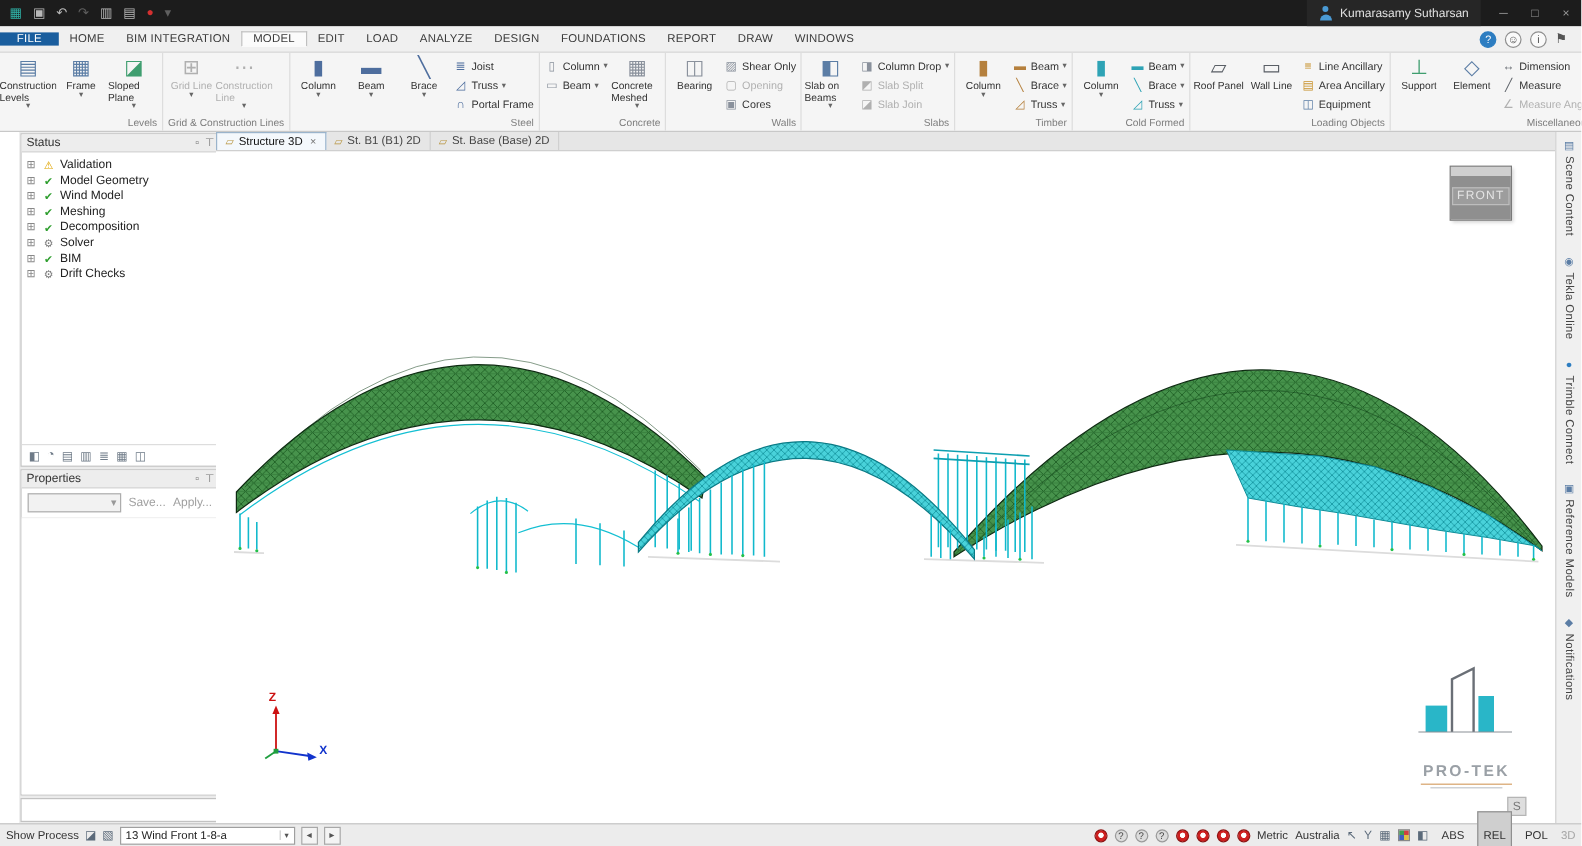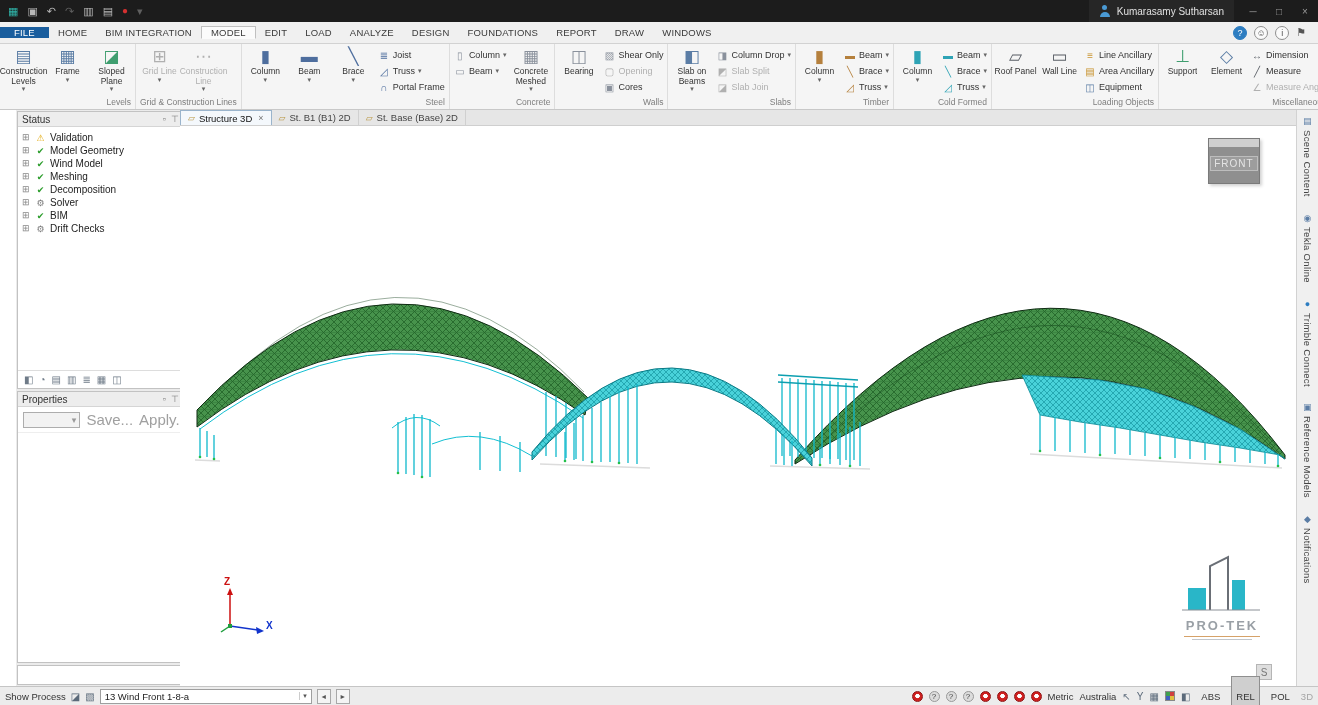--- a/index.html
+++ b/index.html
@@ -32,21 +32,21 @@
 .circ.blue{background:#2d7dc1;border-color:#2d7dc1;color:#fff}
 .flat-ic{font-size:11px;color:#555}
 
 
 .ribbon{position:absolute;top:44px;left:0;right:0;height:66px;background:#f5f5f5;border-bottom:1px solid #c8c8c8;display:flex;align-items:stretch;overflow:hidden}
 .rgroup{display:flex;flex-direction:column;border-right:1px solid #ddd;padding:1px 2px 0}
 .ritems{flex:1;display:flex;align-items:stretch;gap:1px}
 .rglab{font-size:8.5px;color:#7d7d7d;text-align:right;padding:1px 2px 2px;white-space:nowrap}
 .rlg{width:43px;display:flex;flex-direction:column;align-items:center;justify-content:flex-start;padding-top:2px;cursor:default}
 .ric{font-size:17px;line-height:20px;height:20px}
-.rtxt{font-size:8.5px;line-height:1.12;text-align:center;color:#333;max-height:20px;overflow:hidden}
+.rtxt{font-size:8.5px;line-height:1.12;text-align:left;color:#333;max-height:20px;overflow:hidden}
 .rarr{font-size:7px;color:#666;line-height:6px}
 .rsmcol{display:flex;flex-direction:column;justify-content:flex-start;padding-top:3px;gap:2px}
 .rsm{display:flex;align-items:center;gap:3px;font-size:9px;color:#333;height:14px;padding:0 2px;cursor:default;white-space:nowrap}
 .ricsm{font-size:10px;width:12px;text-align:center}
 .sarr{font-size:7px;color:#666}
 .dis,.dis .rtxt,.dis .ric,.dis .ricsm,.dis .rst{color:#b0b0b0 !important}
 .c-slate{color:#5b7da5}.c-blue{color:#4e6e9e}.c-gray{color:#8a919c}.c-green{color:#3f9e6f}
 .c-brown{color:#b5803d}.c-teal{color:#2ea3b5}.c-dark{color:#5a5f66}.c-orange{color:#c9932e}
 
 
@@ -59,57 +59,57 @@
 .hic{font-size:9px;color:#777}
 .tree{padding:4px 2px 0 4px;flex:1;overflow:hidden}
 .trow{display:flex;align-items:center;gap:4px;height:13px;font-size:10px;color:#222}
 .texp{font-size:9px;color:#888;width:9px;line-height:9px}
 .tst{font-size:9px;width:11px;text-align:center}
 .tst.warn{color:#e0a500}.tst.ok{color:#2e9e2e}.tst.gear{color:#7a7a7a}
 .ptools{height:18px;border-top:1px solid #ddd;display:flex;align-items:center;gap:6px;padding:0 6px}
 .pti{font-size:10px;color:#6f7b88}
 .prow{display:flex;align-items:center;gap:6px;padding:4px 5px;border-bottom:1px solid #eee}
 .pselect{width:78px;height:16px;border:1px solid #adadad;background:#f2f2f2;color:#999;font-size:9px;display:flex;align-items:center;justify-content:flex-end;padding:0 3px}
-.plink{font-size:15px;color:#a0a0a0}
+.plink{font-size:10px;color:#a0a0a0}
 .pbody{flex:1;background:#fff}
 .leftfoot{height:20px;margin-top:2px;background:#fff;border:1px solid #c2c2c2}
 
 
 .canvas{position:absolute;left:180px;top:110px;width:1116px;height:576px;background:#fff}
 .vtabs{height:16px;background:#e6e6e6;border-bottom:1px solid #cfcfcf;display:flex;align-items:stretch}
 .vtab{display:flex;align-items:center;gap:4px;padding:0 7px;font-size:9.5px;color:#444;border-right:1px solid #d0d0d0}
 .vtab.active{background:#f4f8fc;border:1px solid #9ab4cc;border-bottom:none;color:#111}
 .vtic{font-size:9px;color:#b8953f}
 .vtclose{font-size:9px;color:#777;margin-left:2px}
 .vwrap{position:relative;height:560px;overflow:hidden}
 .scene{position:absolute;inset:0;width:1116px;height:560px}
 .cols{stroke:#10b9cc;stroke-width:1.3;fill:none}
 .viewcube{position:absolute;right:36px;top:12px;width:52px;height:46px;background:linear-gradient(#cfcfcf 0 8px,#8f8f8f 8px);border:1px solid #7a7a7a;display:flex;align-items:flex-end;justify-content:center;box-shadow:2px 2px 3px rgba(0,0,0,.18)}
 .viewcube span{font-size:10px;color:#e4e4e4;letter-spacing:1px;margin-bottom:12px;border:1px solid #bdbdbd;padding:1px 3px;background:#9d9d9d}
 .axis{position:absolute;left:28px;bottom:44px;width:70px;height:64px}
 .axlbl{position:absolute;font-size:10px;font-weight:bold}
 .axz{left:36px;top:38px;color:#cc1111}
 .axx{left:78px;top:70px;color:#1133cc}
 .logo{position:absolute;right:24px;bottom:34px;width:100px;height:100px;text-align:center}
-.logo-txt{font-size:13px;font-weight:bold;color:#9aa0a6;letter-spacing:2px;margin-top:2px}
+.logo-txt{font-size:13px;font-weight:bold;color:#9aa0a6;letter-spacing:2px;margin-top:18px}
 .logo-line{height:1px;background:#c57a2a;margin:3px 12px 0;opacity:.7}
 .logo-line2{height:1px;background:#c3c6ca;margin:2px 20px 0}
 .sbadge{position:absolute;right:24px;bottom:6px;width:16px;height:16px;background:#dedede;border:1px solid #b5b5b5;display:flex;align-items:center;justify-content:center;font-size:10px;color:#777}
 
 
 .rightbar{position:absolute;right:0;top:110px;width:22px;height:576px;background:#f0f0f0;border-left:1px solid #d2d2d2;display:flex;flex-direction:column;align-items:center;padding-top:6px;gap:16px}
 .rsi{display:flex;flex-direction:column;align-items:center;gap:4px}
 .rsic{font-size:9px;color:#5b7da5}
 .rsic.blue{color:#2d7dc1}
 .vtext{writing-mode:vertical-rl;font-size:9.5px;color:#444;letter-spacing:.3px}
 
 
 .bottombar{position:absolute;left:0;right:0;bottom:0;height:19px;background:#ececec;border-top:1px solid #c5c5c5;display:flex;align-items:center;gap:5px;padding:0 5px;font-size:9.5px;color:#333}
 .bbi{font-size:10px;color:#5b6a7a}
-.combo{width:212px;height:15px;background:#fff;border:1px solid #9f9f9f;display:flex;align-items:center;padding:0 4px;font-size:9.5px;color:#222}
+.combo{width:146px;height:15px;background:#fff;border:1px solid #9f9f9f;display:flex;align-items:center;padding:0 4px;font-size:9.5px;color:#222}
 .carr{margin-left:auto;font-size:7px;color:#555;border-left:1px solid #ccc;padding-left:3px}
 .navbtn{width:14px;height:15px;border:1px solid #a8a8a8;background:#f4f4f4;display:flex;align-items:center;justify-content:center;font-size:7px;color:#555}
 .bb-right{margin-left:auto;display:flex;align-items:center;gap:6px}
 .ind{width:11px;height:11px;border-radius:50%;display:flex;align-items:center;justify-content:center;font-size:8px}
 .ind.red{background:radial-gradient(circle at 50% 45%,#fff 0 2px,#cf2020 2.5px);border:1px solid #8e1414}
 .ind.q{background:#dcdcdc;border:1px solid #9a9a9a;color:#444}
 .bbtxt{color:#333}
 .bbtxt.dim{color:#a5a5a5}
 .bbbtn{padding:14px 4px;border:1px solid transparent;color:#333}
 .bbbtn.pressed{background:#cfcfcf;border-color:#8f8f8f}

